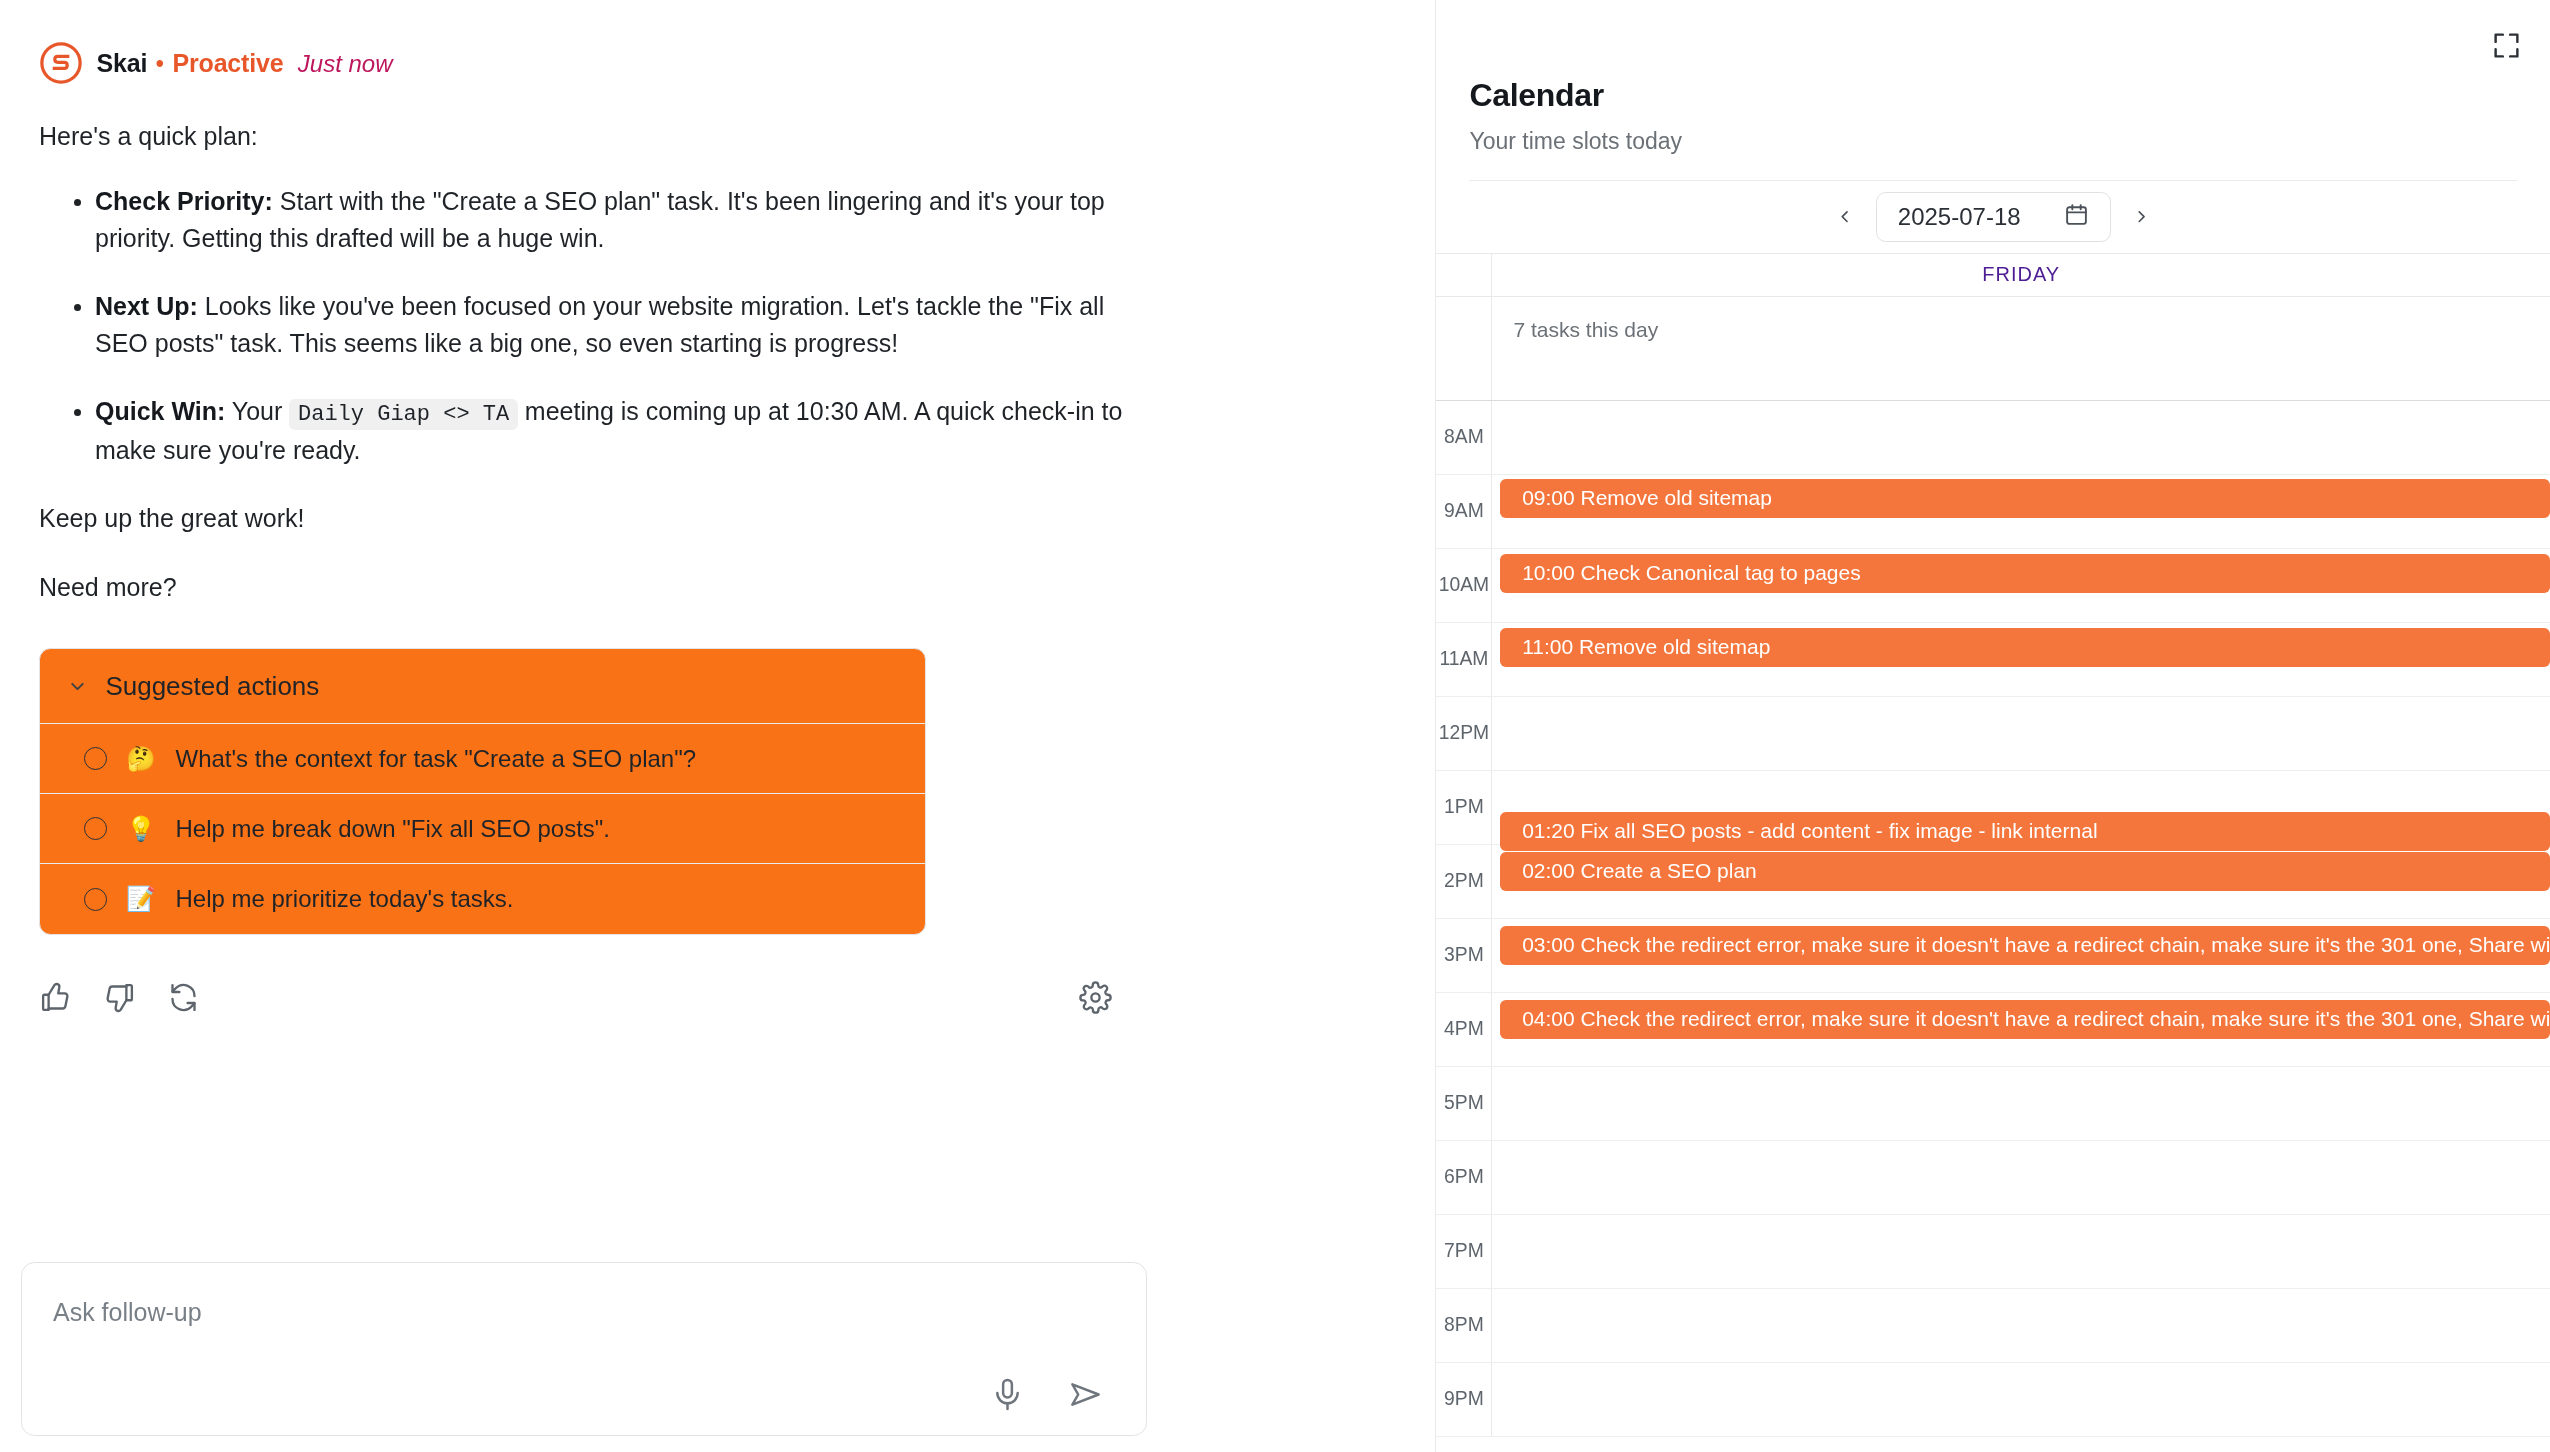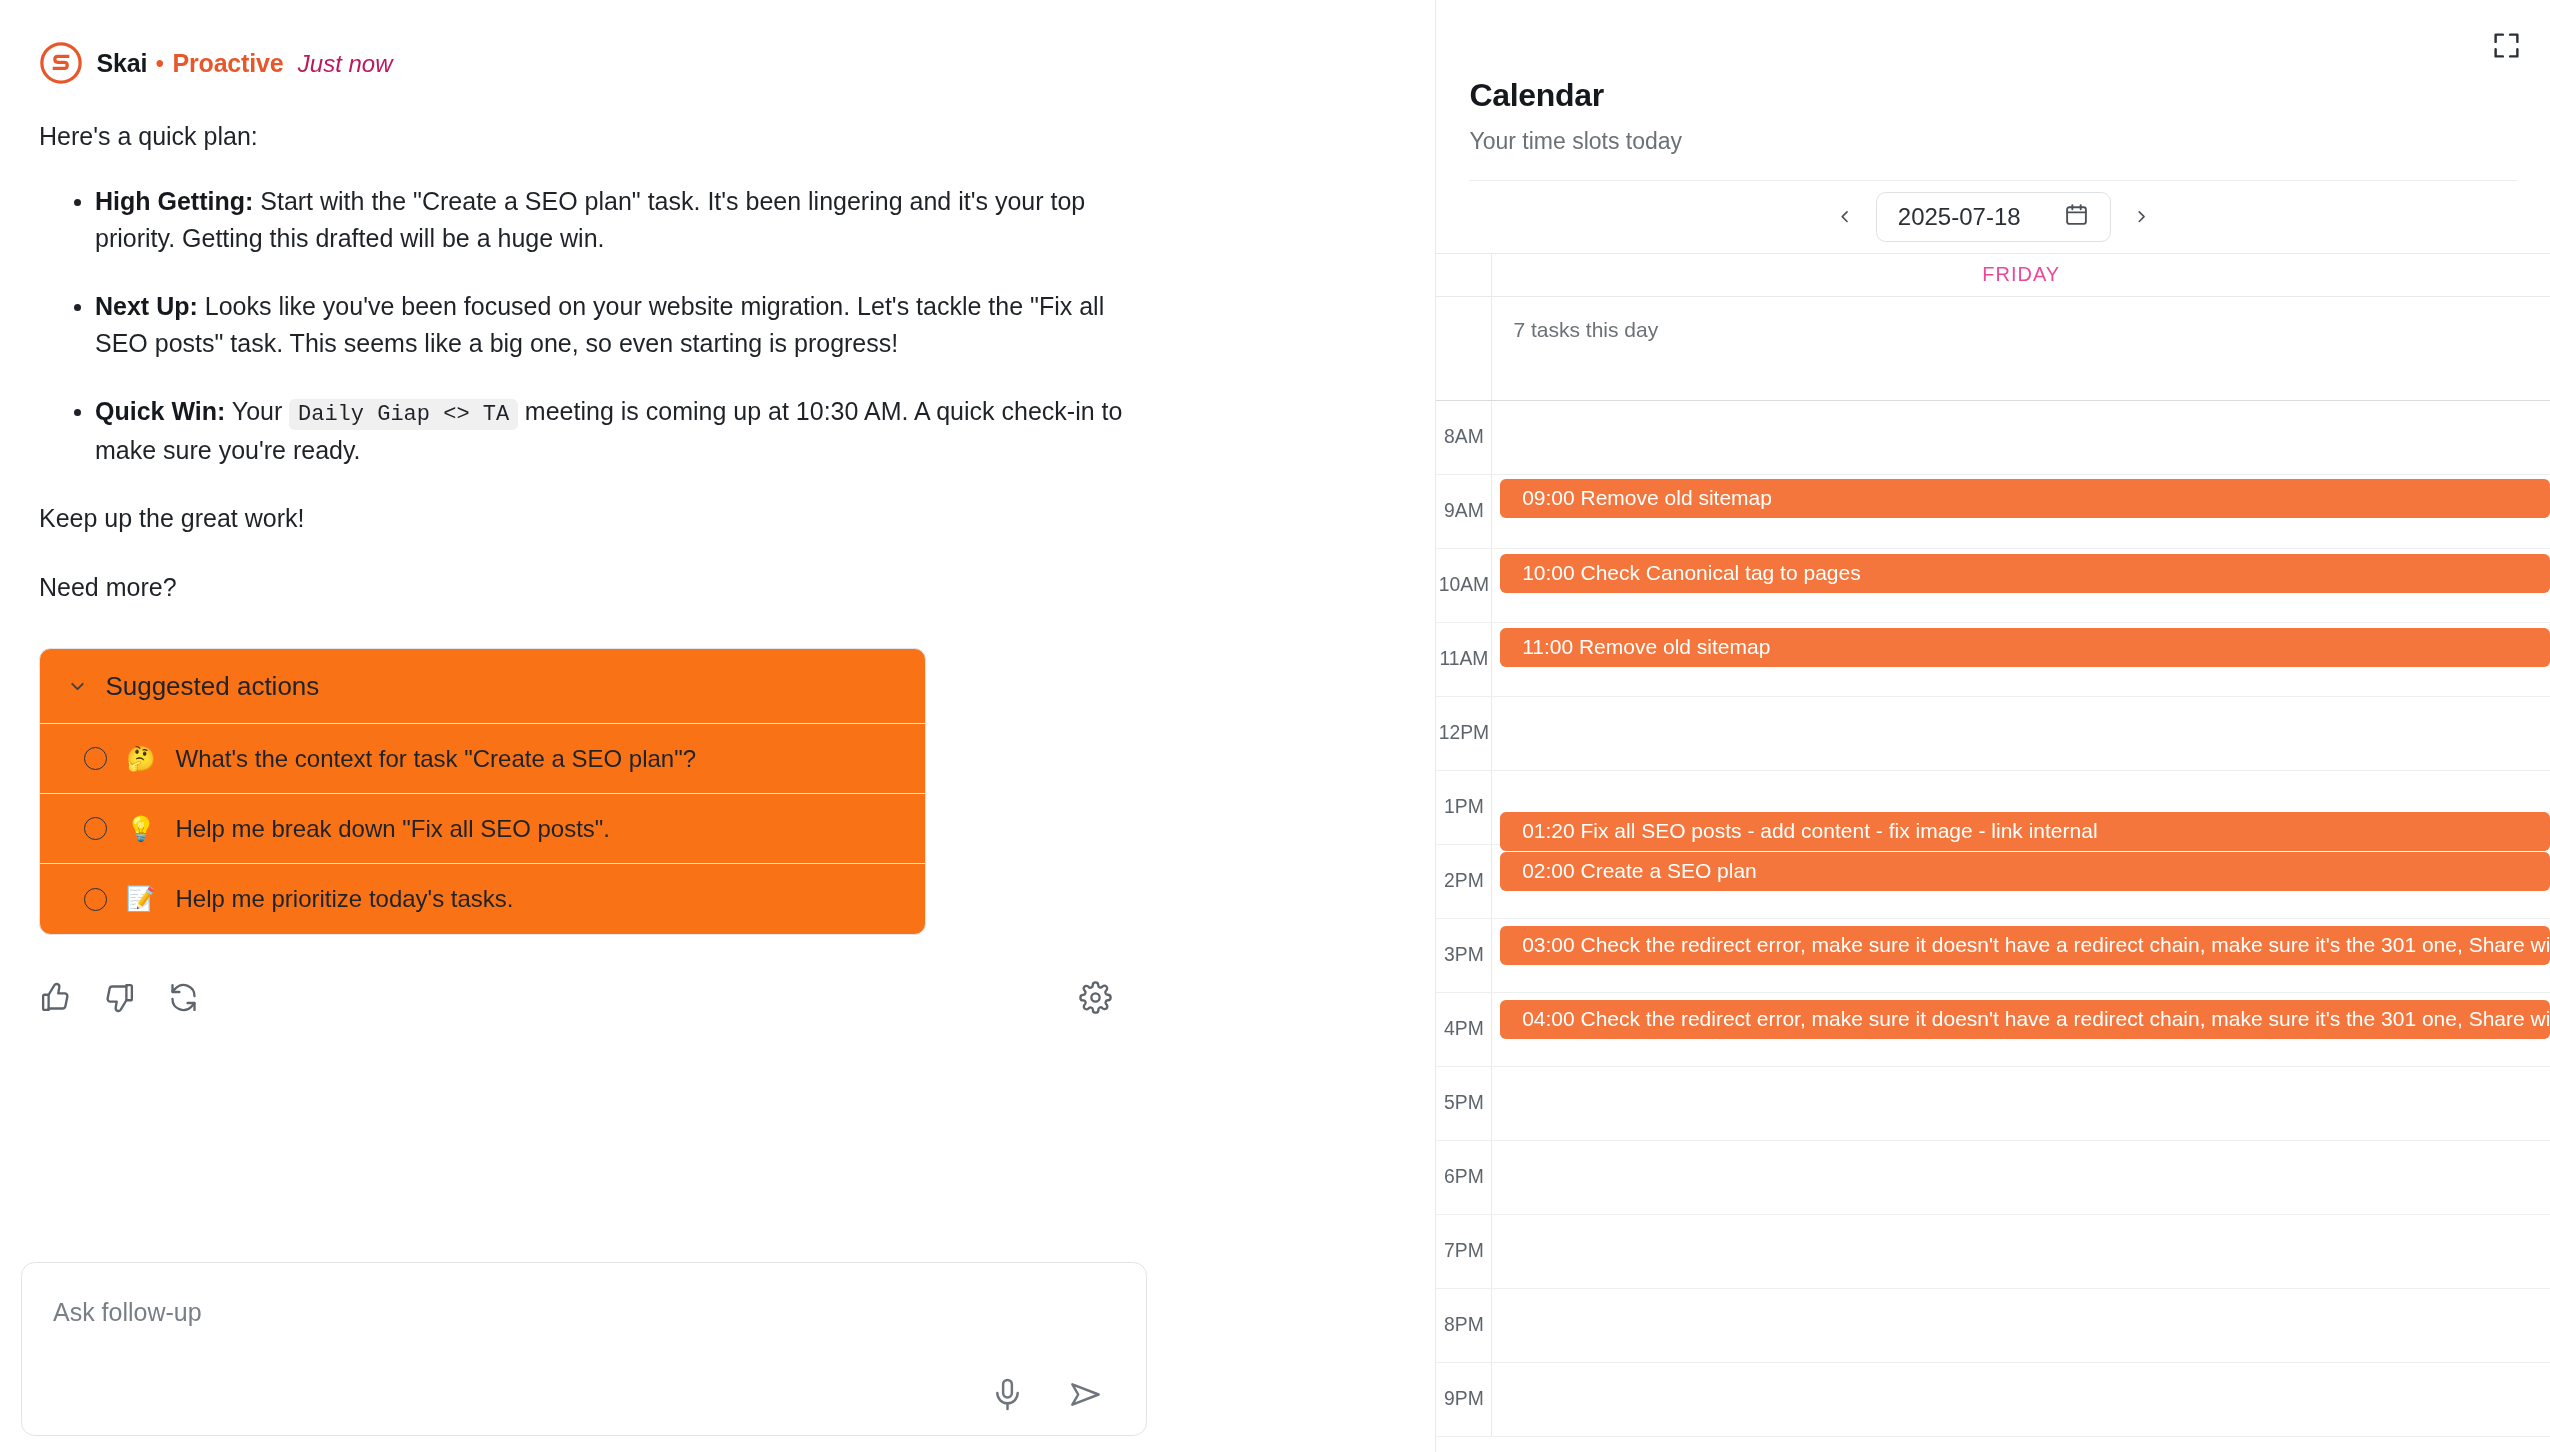--- a/index.html
+++ b/index.html
@@ -133,21 +133,21 @@
   .date-text { font-size: 24px; color: #2b3036; }
   .date-pill svg { width: 25px; height: 25px; color: #4b5158; }
 
   .grid-head {
     display: flex; border-top: 1px solid #e7e9eb; border-bottom: 1px solid #e7e9eb;
     height: 44px;
   }
   .gutter-cell { width: 56px; flex: 0 0 56px; border-right: 1px solid #e7e9eb; }
   .day-name {
     flex: 1 1 auto; display: flex; align-items: center; justify-content: center;
-    font-size: 20px; letter-spacing: 1px; color: #ec4899; font-weight: 500;
+    font-size: 20px; letter-spacing: 1px; color: #4c1d95; font-weight: 500;
   }
   .allday {
     display: flex; height: 104px; border-bottom: 1px solid #d9dcdf;
   }
   .allday-main { flex: 1 1 auto; padding: 21px 0 0 21px; }
   .allday-text { font-size: 21px; color: #6b7177; }
 
   .grid-body { position: relative; }
   .hour-row { display: flex; height: 74px; border-bottom: 1px solid #eceeef; }
   .hour-label {
@@ -189,21 +189,21 @@
           <span class="sender-dot">•</span>
           <span class="sender-mode">Proactive</span>
           <span class="sender-time">Just now</span>
         </span>
       </div>
 
       <p class="para tight">Here's a quick plan:</p>
 
       <ul class="plan">
         <li>
-          <b>High Getting:</b><span> Start with the "Create a SEO plan" task. It's been lingering and it's your top priority. Getting this drafted will be a huge win.</span>
+          <b>Check Priority:</b><span> Start with the "Create a SEO plan" task. It's been lingering and it's your top priority. Getting this drafted will be a huge win.</span>
         </li>
         <li>
           <b>Next Up:</b><span> Looks like you've been focused on your website migration. Let's tackle the "Fix all SEO posts" task. This seems like a big one, so even starting is progress!</span>
         </li>
         <li>
           <b>Quick Win:</b><span> Your </span><code class="inline">Daily Giap &lt;&gt; TA</code><span> meeting is coming up at 10:30 AM. A quick check-in to make sure you're ready.</span>
         </li>
       </ul>
 
       <p class="para" style="margin-top:7.7px">Keep up the great work!</p>

